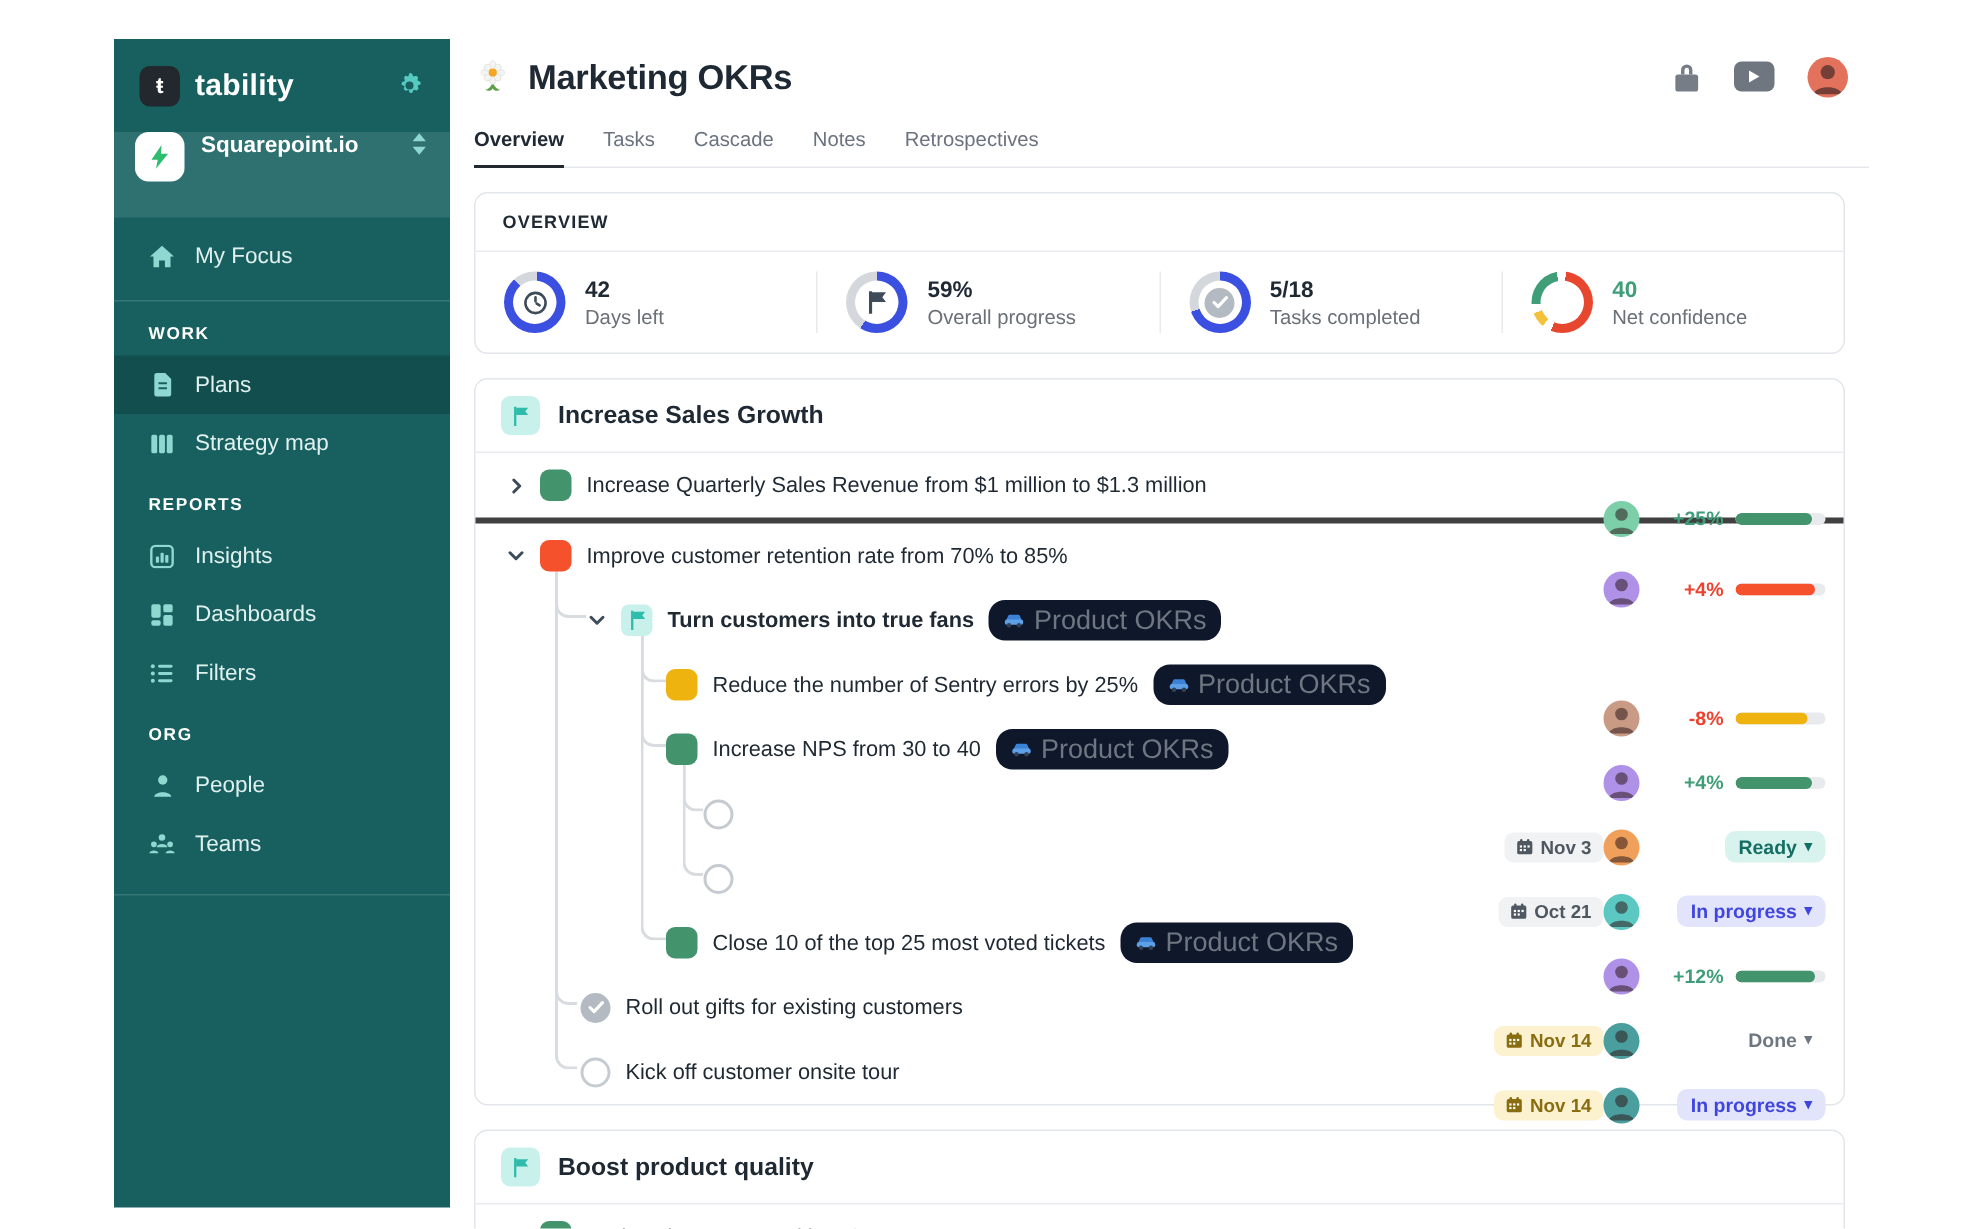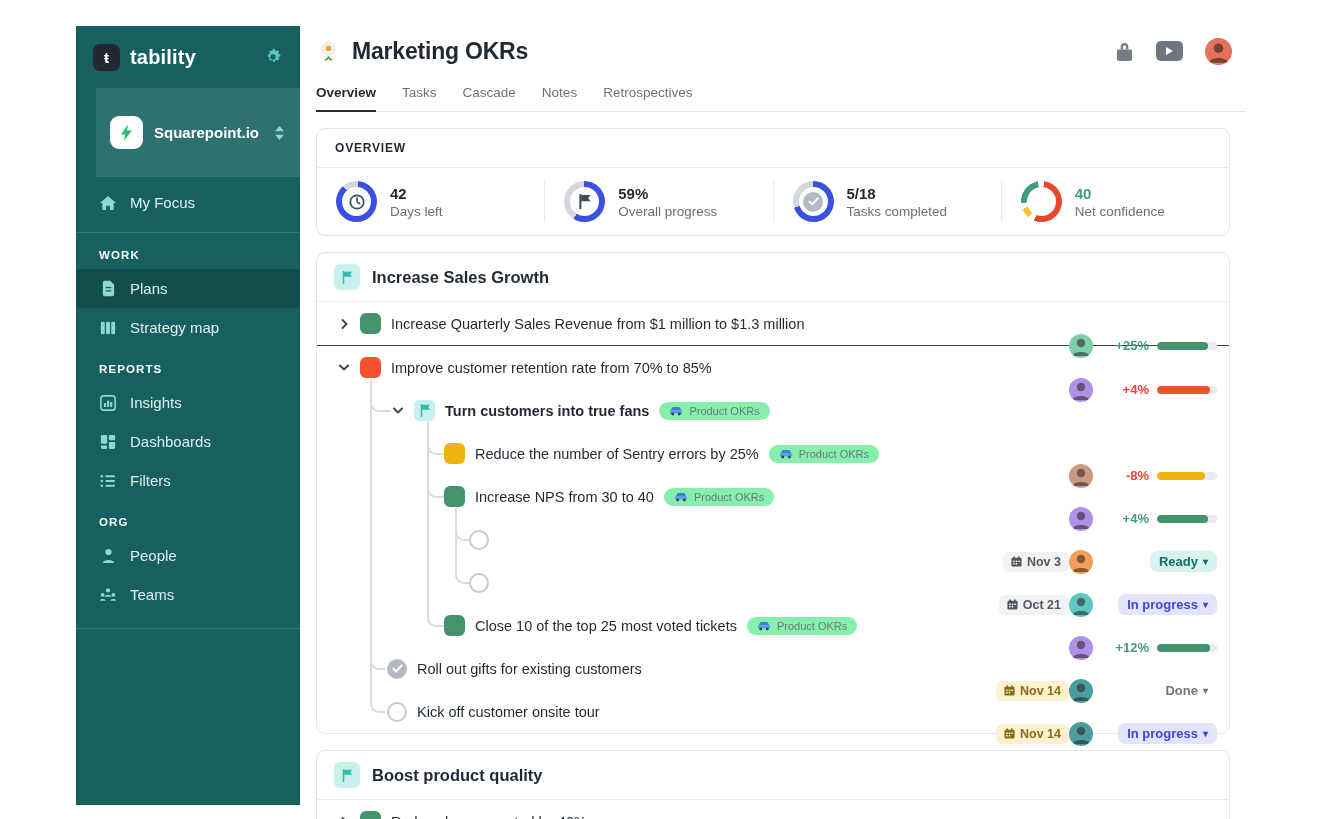--- a/index.html
+++ b/index.html
@@ -7,21 +7,21 @@
        font-family:"Liberation Sans",sans-serif;color:#1f2933;}
   svg{display:block}
 
   
   .sidebar{position:absolute;left:76px;top:26px;width:224px;height:779px;background:#17605f;}
   .brand-row{height:62px;display:flex;align-items:center;gap:10px;padding:0 17px;}
   .logo{width:27px;height:27px;border-radius:7px;background:#23282e;color:#fff;display:flex;
         align-items:center;justify-content:center;font-size:15px;font-weight:700;}
   .brand-name{color:#fff;font-size:20px;font-weight:600;letter-spacing:.2px;}
   .gear{margin-left:auto;color:#56c9c1;}
-  .workspace{height:57px;background:#2e7170;display:flex;align-items:center;gap:11px;padding:16px 14px;margin-left:20px;}
+  .workspace{height:57px;background:#2e7170;display:flex;gap:11px;padding:0 14px;}
   .ws-icon{width:33px;height:33px;border-radius:9px;background:#fff;display:flex;align-items:center;justify-content:center;}
   .ws-name{color:#fff;font-size:15px;font-weight:700;}
   .sort{margin-left:auto;color:#8fd8d2;}
   .nav{padding-top:6px;}
   .nav-group.bordered{border-top:1px solid rgba(255,255,255,.14);margin-top:10px;}
   .nav-label{padding:16px 23px 8px;font-size:11.5px;font-weight:700;color:#fff;letter-spacing:1.1px;}
   .nav-item{height:39px;display:flex;align-items:center;gap:13px;padding-left:23px;color:#dff0ef;
             font-size:15px;cursor:pointer;}
   .nav-item .nicon{width:18px;display:flex;justify-content:center;color:#8fd8d2;}
   .nav-item.active{background:#114e4d;}
@@ -57,29 +57,29 @@
   .chk-badge{width:20px;height:20px;border-radius:50%;background:#b3bac1;display:flex;align-items:center;justify-content:center;}
   .stat-value{font-size:15px;font-weight:700;}
   .stat-label{font-size:13.5px;color:#697077;margin-top:2px;}
 
   .sec-header{display:flex;align-items:center;gap:12px;padding:11px 17px;border-bottom:1px solid #e9ebee;}
   .flag-chip{width:26px;height:26px;border-radius:6px;background:#c9f1ec;display:flex;align-items:center;justify-content:center;flex:0 0 auto;}
   .sec-title{font-size:16.5px;font-weight:700;}
 
   .rows{position:relative;}
   .row{height:43px;display:flex;align-items:center;position:relative;}
-  .row.divided{border-bottom:1px solid #404040;}
+  .row.divided{border-bottom:4px solid #404040;}
   .chev{width:14px;display:flex;justify-content:center;margin-right:9px;color:#3e4c59;flex:0 0 auto;}
   .sq{width:21px;height:21px;border-radius:6px;flex:0 0 auto;}
   .circ{width:20px;height:20px;border-radius:50%;border:2px solid #c6cbd1;background:#fff;box-sizing:border-box;flex:0 0 auto;}
   .chk{width:20px;height:20px;border-radius:50%;background:#b3bac1;display:flex;align-items:center;justify-content:center;flex:0 0 auto;}
   .flagchip{width:21px;height:21px;border-radius:5px;background:#c9f1ec;display:flex;align-items:center;justify-content:center;flex:0 0 auto;}
   .rtext{margin-left:10px;font-size:14.5px;white-space:nowrap;}
   .rtext.bold{font-weight:700;}
-  .tag{background:#86efac;color:#6e7781;font-size:11px;padding:3px 10px;border-radius:11px;
+  .tag{background:#0f172a;color:#6e7781;font-size:18px;padding:3px 10px;border-radius:11px;
        display:flex;gap:6px;align-items:center;margin-left:10px;white-space:nowrap;}
   .right{margin-left:auto;display:flex;align-items:center;gap:0;padding-right:12px;margin-top:44px;}
   .slotA{min-width:84px;display:flex;justify-content:flex-end;gap:6px;align-items:flex-start;}
   .slotB{width:124px;display:flex;justify-content:flex-end;align-items:center;gap:8px;}
   .pct{font-size:13px;font-weight:700;}
   .bar{width:60px;height:8px;border-radius:4px;background:#e8eaed;overflow:hidden;flex:0 0 auto;}
   .bar i{display:block;height:100%;border-radius:4px;}
   .date{font-size:12.5px;font-weight:600;padding:3px 8px;border-radius:6px;display:flex;gap:5px;align-items:center;white-space:nowrap;}
   .date.gray{background:#f1f2f4;color:#4f5861;}
   .date.yellow{background:#fdf2d0;color:#8a6d10;}

